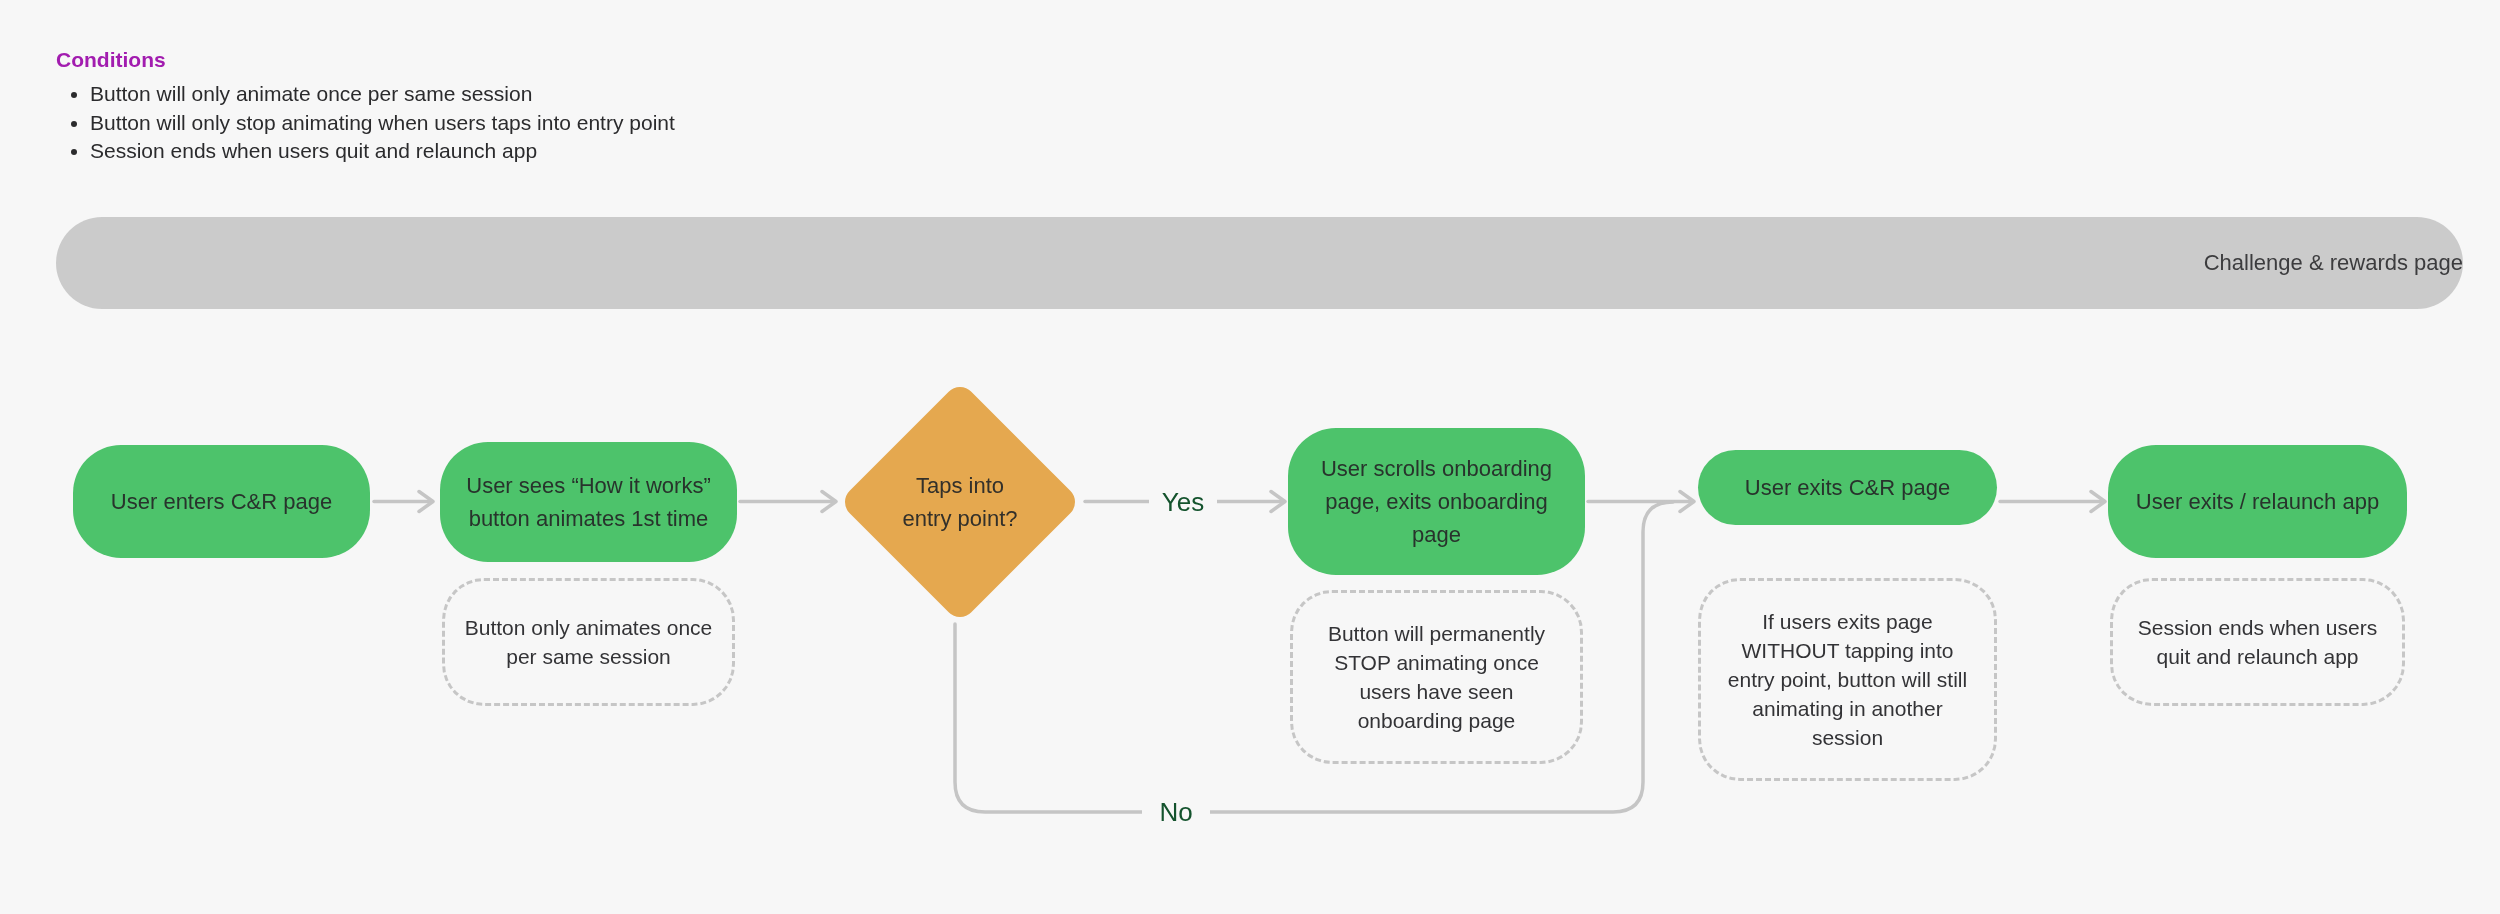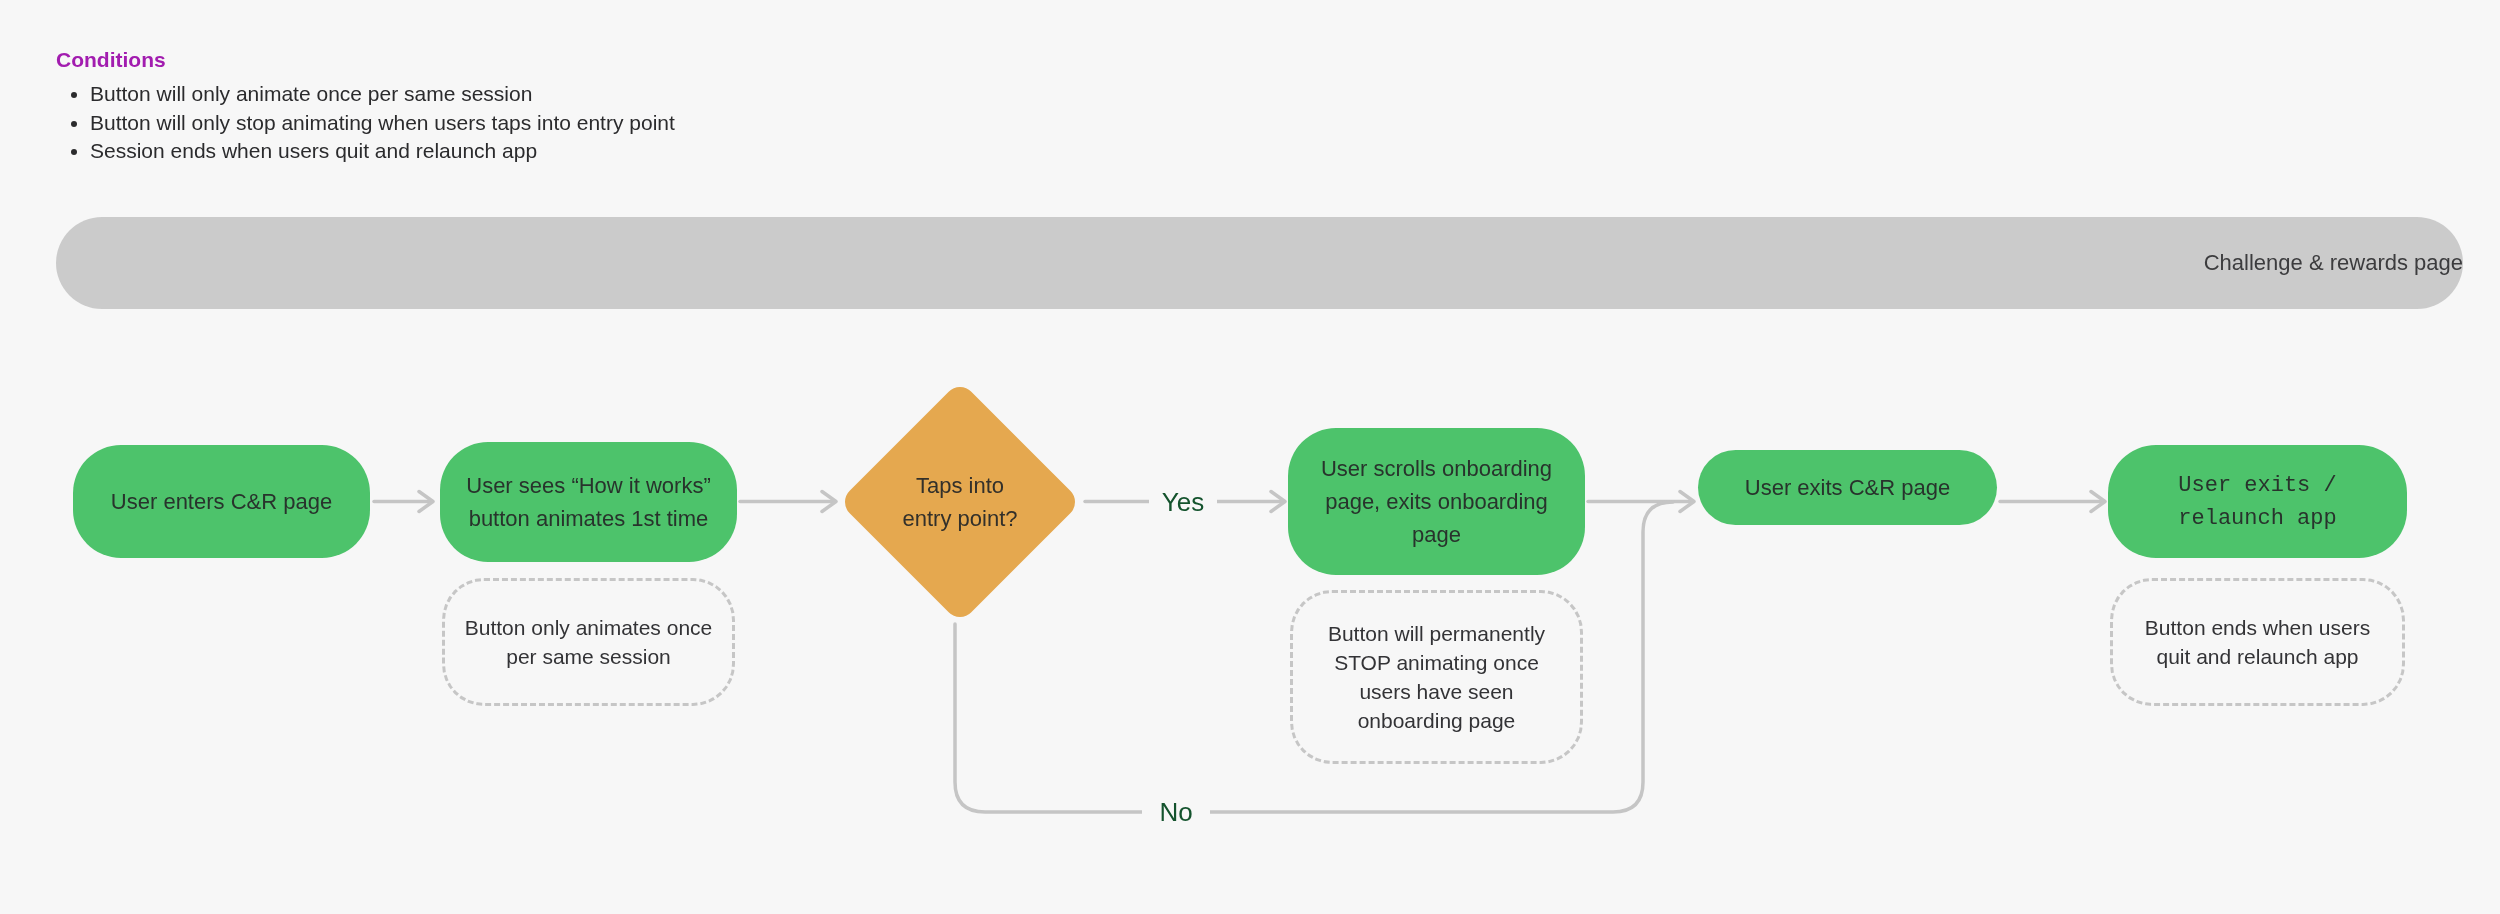--- a/index.html
+++ b/index.html
@@ -84,21 +84,21 @@
     font-size: 22px;
     line-height: 33px;
     color: #28332c;
     box-sizing: border-box;
     padding: 0 18px;
   }
   .node-1 { left: 73px;   top: 445px; width: 297px; height: 113px; }
   .node-2 { left: 440px;  top: 442px; width: 297px; height: 120px; }
   .node-3 { left: 1288px; top: 428px; width: 297px; height: 147px; }
   .node-4 { left: 1698px; top: 450px; width: 299px; height: 75px; }
-  .node-5 { left: 2108px; top: 445px; width: 299px; height: 113px; font-family: Liberation Mono, monospace; }
+  .node-5 { left: 2108px; top: 445px; width: 299px; height: 113px; }
 
   
   .diamond-shape {
     position: absolute;
     left: 874px;
     top: 416px;
     width: 172px;
     height: 172px;
     background: #e5a84f;
     border-radius: 16px;
@@ -221,21 +221,28 @@
   <div class="note note-2">
     <span>Button only animates once
 per same session</span>
   </div>
   <div class="note note-3">
     <span>Button will permanently
 STOP animating once
 users have seen
 onboarding page</span>
   </div>
+  <div class="note note-4">
+    <span>If users exits page
+WITHOUT tapping into
+entry point, button will still
+animating in another
+session</span>
+  </div>
   <div class="note note-5">
-    <span>Button ends when users
+    <span>Session ends when users
 quit and relaunch app</span>
   </div>
 
   <div class="edge-label edge-label-yes">Yes</div>
   <div class="edge-label edge-label-no">No</div>
 
 </div>
 
 </body></html>

